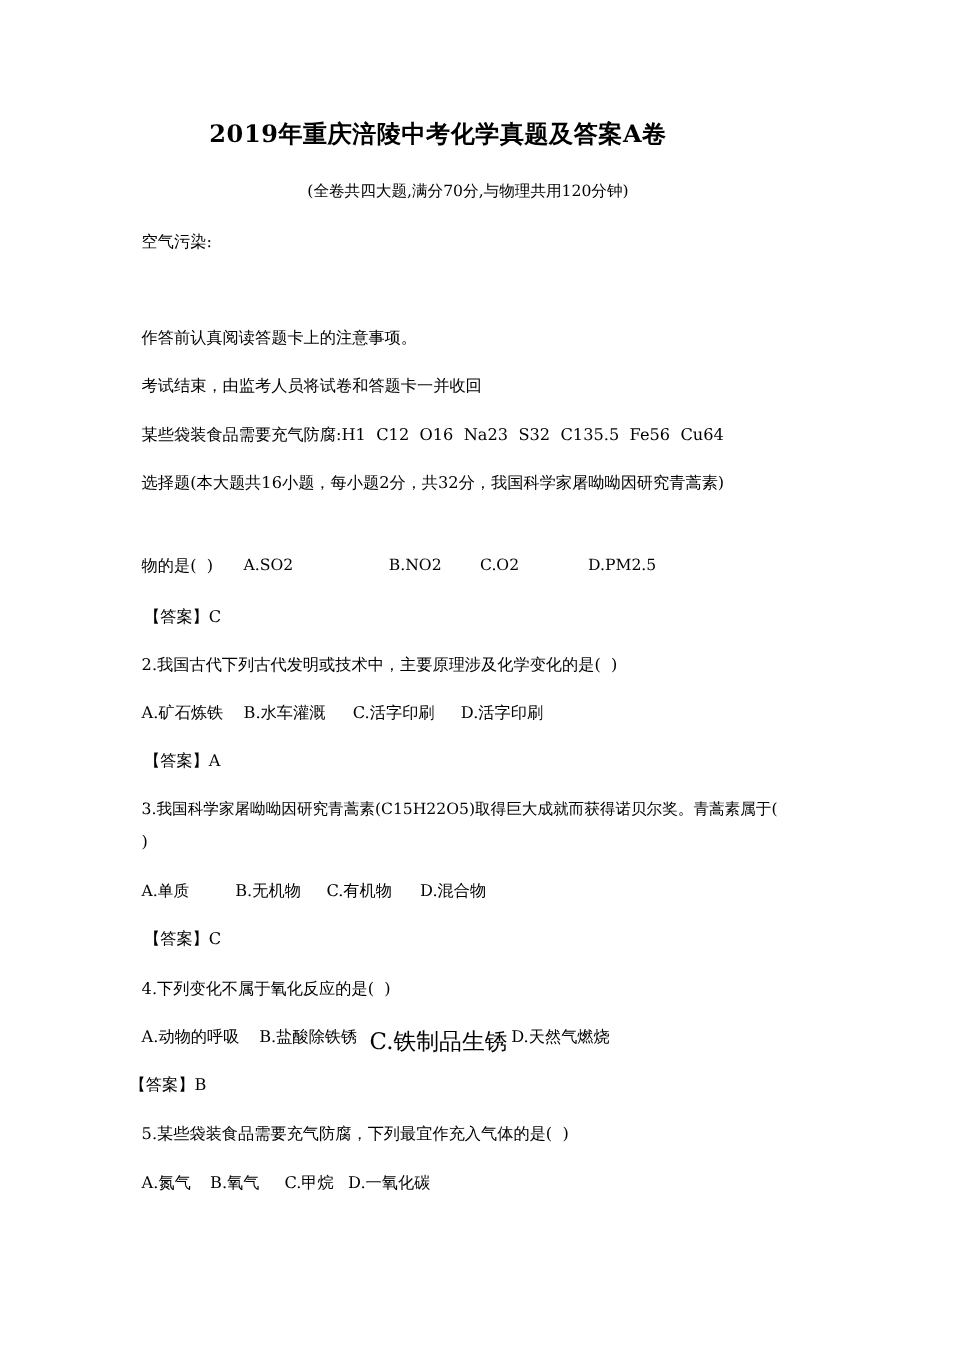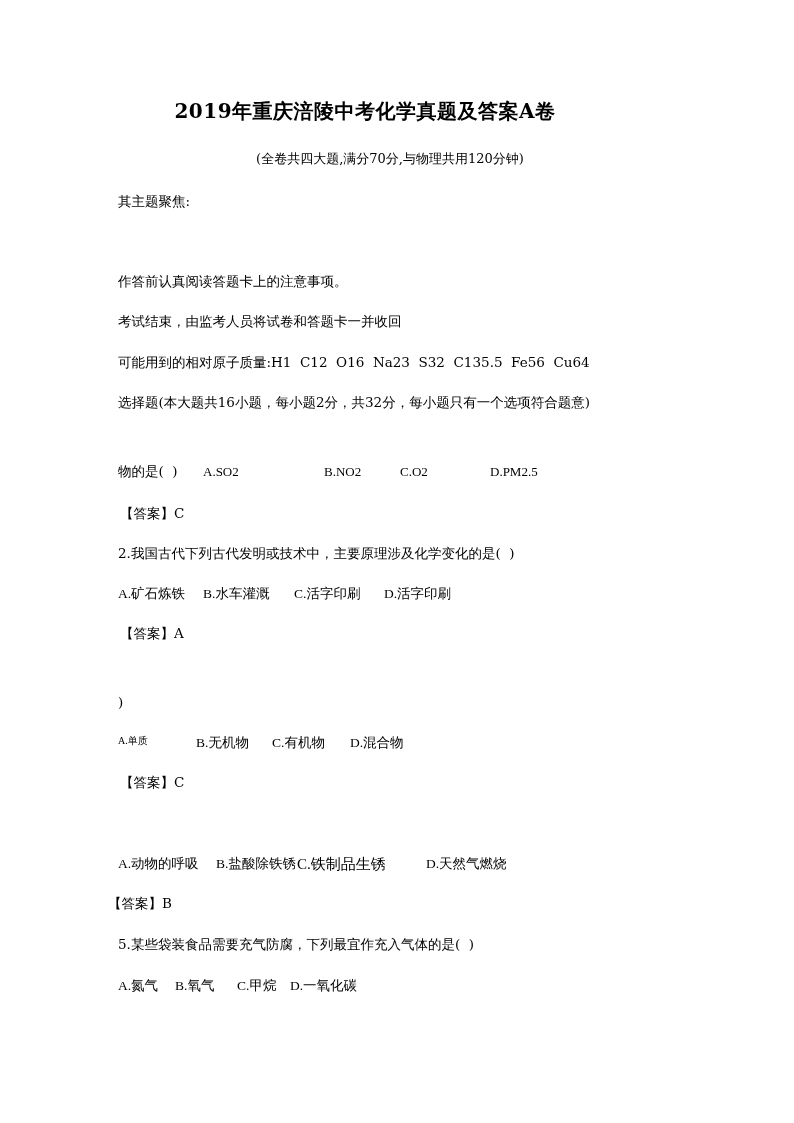--- a/index.html
+++ b/index.html
@@ -13,60 +13,62 @@
     position: absolute; top: 98px; left: 0; width: 730px; text-align: center;
     font-size: 20px; font-weight: bold; letter-spacing: 0.5px;
   }
   .subtitle {
     position: absolute; top: 150px; left: 0; width: 780px; text-align: center;
     font-size: 13px;
   }
   .line {
     position: absolute; left: 118px; font-size: 13.5px; white-space: pre;
   }
-  .opt { position: absolute; white-space: nowrap; font-size: 13px; font-family: Liberation Serif, serif; }
+  .opt { position: absolute; white-space: nowrap; font-size: 13px; }
 </style>
 </head>
 <body>
 
 <div class="page">
   <div class="title">2019年重庆涪陵中考化学真题及答案A卷</div>
   <div class="subtitle">(全卷共四大题,满分70分,与物理共用120分钟)</div>
 
-  <div class="line" style="top:193px">其主题聚焦:</div>
+  <div class="line" style="top:193px">空气污染:</div>
   <div class="line" style="top:313px">考试结束，由监考人员将试卷和答题卡一并收回</div>
   <div class="line" style="top:273px">作答前认真阅读答题卡上的注意事项。</div>
 
-  <div class="line" style="top:354px">可能用到的相对原子质量:H1  C12  O16  Na23  S32  C135.5  Fe56  Cu64</div>
-  <div class="line" style="top:394px">选择题(本大题共16小题，每小题2分，共32分，每小题只有一个选项符合题意)</div>
+  <div class="line" style="top:354px">某些袋装食品需要充气防腐:H1  C12  O16  Na23  S32  C135.5  Fe56  Cu64</div>
+  <div class="line" style="top:394px">选择题(本大题共16小题，每小题2分，共32分，我国科学家屠呦呦因研究青蒿素)</div>
 
   <div class="line" style="top:463px">物的是(  )</div>
   <span class="opt" style="left:203px; top:464px">A.SO2</span>
   <span class="opt" style="left:324px; top:464px">B.NO2</span>
   <span class="opt" style="left:400px; top:464px">C.O2</span>
   <span class="opt" style="left:490px; top:464px">D.PM2.5</span>
   <div class="line" style="top:505px; left:120px">【答案】C</div>
 
   <div class="line" style="top:545px">2.我国古代下列古代发明或技术中，主要原理涉及化学变化的是(  )</div>
   <span class="opt" style="left:118px; top:585px; font-size:13.5px">A.矿石炼铁</span>
   <span class="opt" style="left:203px; top:585px; font-size:13.5px">B.水车灌溉</span>
   <span class="opt" style="left:294px; top:585px; font-size:13.5px">C.活字印刷</span>
   <span class="opt" style="left:384px; top:585px; font-size:13.5px">D.活字印刷</span>
   <div class="line" style="top:625px; left:120px">【答案】A</div>
 
+  <div class="line" style="top:665px; font-size:13px">3.我国科学家屠呦呦因研究青蒿素(C15H22O5)取得巨大成就而获得诺贝尔奖。青蒿素属于(</div>
   <div class="line" style="top:694px">)</div>
-  <span class="opt" style="left:118px; top:734px; font-size:10px">A.单质</span>
+  <span class="opt" style="left:118px; top:734px; font-size:13px">A.单质</span>
   <span class="opt" style="left:196px; top:734px; font-size:13.5px">B.无机物</span>
   <span class="opt" style="left:272px; top:734px; font-size:13.5px">C.有机物</span>
   <span class="opt" style="left:350px; top:734px; font-size:13.5px">D.混合物</span>
   <div class="line" style="top:774px; left:120px">【答案】C</div>
 
+  <div class="line" style="top:815px">4.下列变化不属于氧化反应的是(  )</div>
   <span class="opt" style="left:118px; top:855px; font-size:13.5px">A.动物的呼吸</span>
   <span class="opt" style="left:216px; top:855px; font-size:13.5px">B.盐酸除铁锈</span>
-  <span class="opt" style="left:297px; top:855px; font-size:15px">C.铁制品生锈</span>
+  <span class="opt" style="left:308px; top:855px; font-size:19px">C.铁制品生锈</span>
   <span class="opt" style="left:426px; top:855px; font-size:13.5px">D.天然气燃烧</span>
   <div class="line" style="top:895px; left:108px">【答案】B</div>
 
   <div class="line" style="top:936px">5.某些袋装食品需要充气防腐，下列最宜作充入气体的是(  )</div>
   <span class="opt" style="left:118px; top:977px; font-size:13.5px">A.氮气</span>
   <span class="opt" style="left:175px; top:977px; font-size:13.5px">B.氧气</span>
   <span class="opt" style="left:237px; top:977px; font-size:13.5px">C.甲烷</span>
   <span class="opt" style="left:290px; top:977px; font-size:13.5px">D.一氧化碳</span>
 </div>
 

